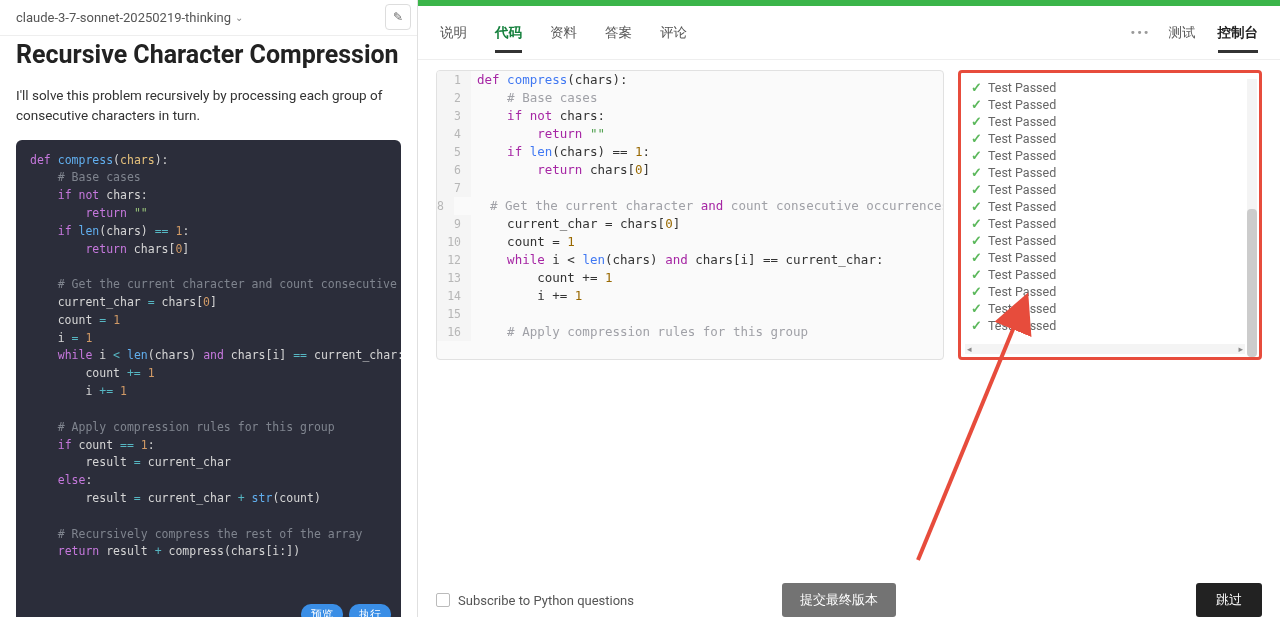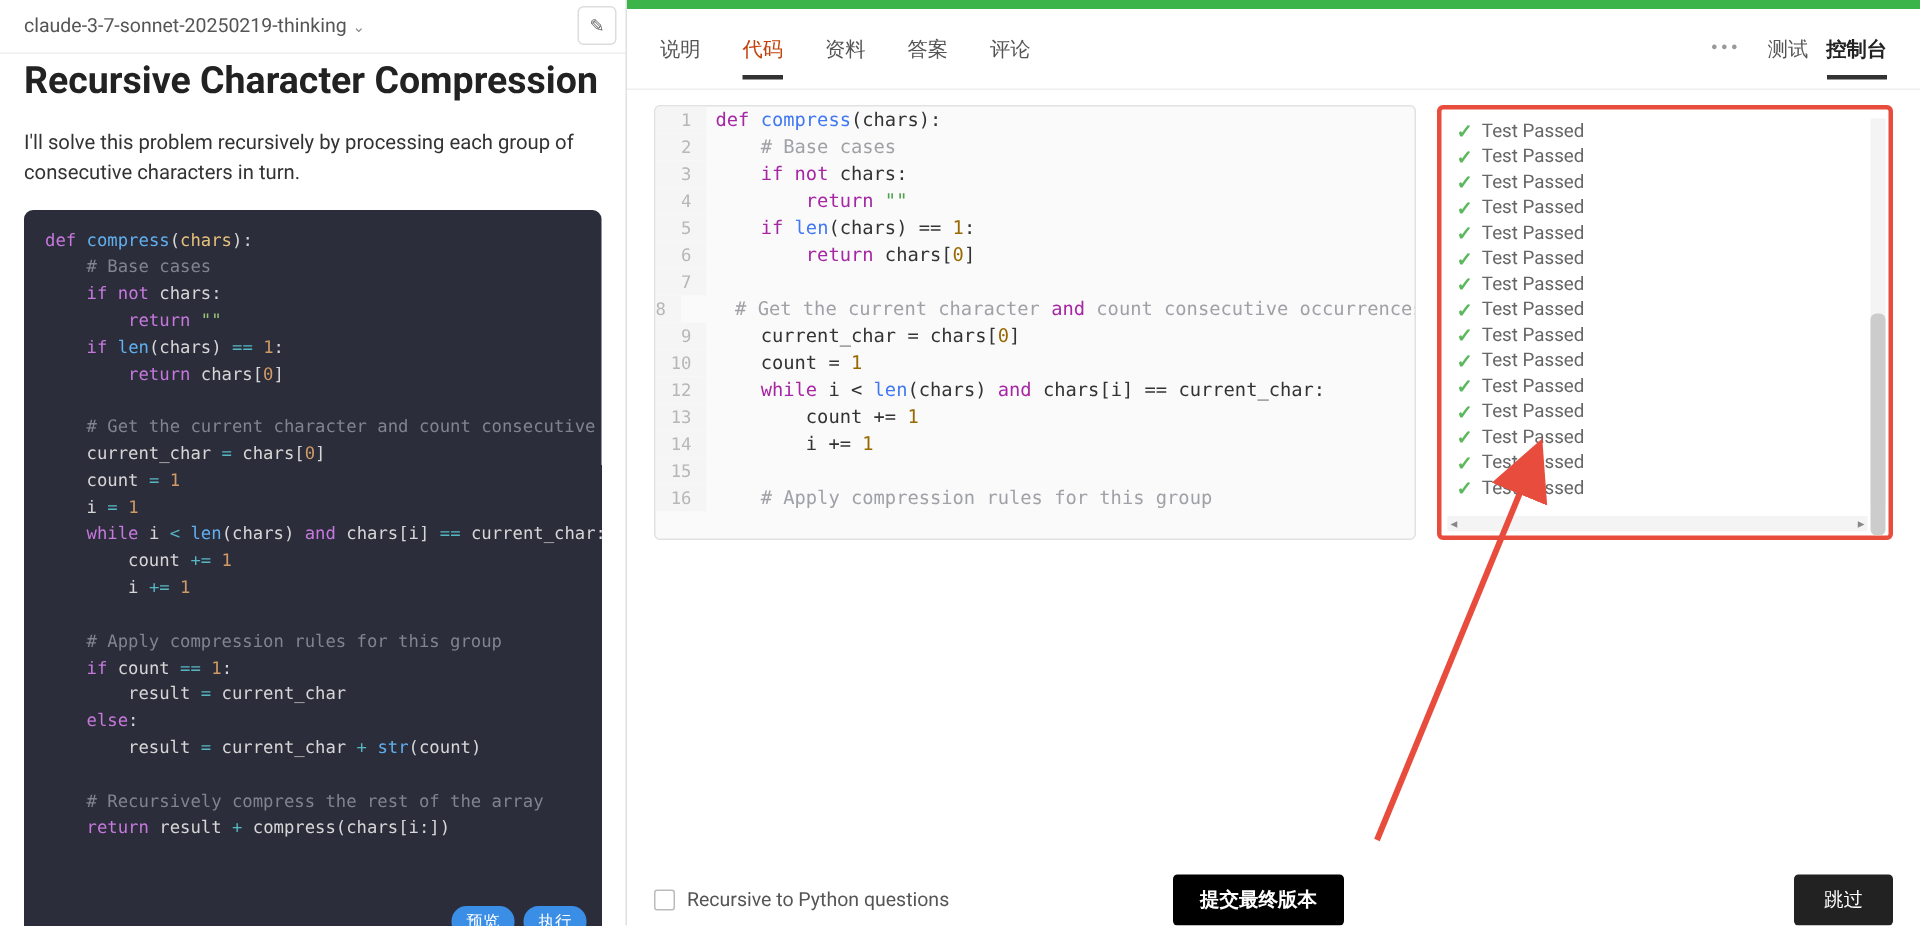--- a/index.html
+++ b/index.html
@@ -24,25 +24,25 @@
 .cm { color: #7f848e; }
 .op { color: #56b6c2; }
 .btn-row { position: absolute; right: 10px; bottom: 8px; display: flex; gap: 6px; }
 .mini-btn { background: #3a8ee6; color: #fff; border-radius: 10px; padding: 2px 10px; font-size: 11px; cursor: pointer; }
 
 
 .right { flex: 1; display: flex; flex-direction: column; position: relative; }
 .green-top { height: 6px; background: #3bb54a; }
 .tabbar { display: flex; align-items: center; height: 54px; padding: 0 22px; border-bottom: 1px solid #eee; }
 .tab { margin-right: 28px; font-size: 13.5px; color: #555; cursor: pointer; padding: 10px 0; position: relative; }
-.tab.active { color: #c2410c; font-weight: 400; }
+.tab.active { color: #15803d; font-weight: 700; }
 .tab.active::after { content: ""; position: absolute; left: 0; right: 0; bottom: -1px; height: 3px; background: #333; }
 .tab-spacer { flex: 1; }
 .dots { color: #999; font-weight: bold; letter-spacing: 2px; margin-right: 18px; cursor:pointer;}
-.right-tabs { display: flex; gap: 12px; }
+.right-tabs { display: flex; gap: 22px; }
 .rtab { font-size: 13.5px; color: #555; cursor: pointer; padding: 10px 0; position:relative;}
 .rtab.active { color: #222; font-weight: 700; }
 .rtab.active::after { content: ""; position: absolute; left: 0; right: 0; bottom: -1px; height: 3px; background: #333; }
 
 .workspace { flex: 1; display: flex; position: relative; padding: 10px 18px 0 18px; gap: 0; }
 
 .editor-col { width: 508px; }
 .editor { border: 1px solid #e1e1e1; border-radius: 4px; background: #fafafa; font-family: Consolas, Monaco, monospace; font-size: 12.5px; height: 290px; overflow: hidden; }
 .ed-line { display: flex; }
 .gutter { width: 34px; text-align: right; padding-right: 10px; color: #b7b7b7; background: #f5f5f5; user-select: none; line-height: 18px; font-size:11.5px;}
@@ -59,21 +59,21 @@
 .res-thumb { position: absolute; top: 130px; width: 10px; height: 148px; background: #ccc; border-radius: 4px; }
 .pass-row { display: flex; align-items: center; height: 17px; font-size: 12.5px; color: #666; }
 .check { color: #5cb85c; margin-right: 6px; font-weight: bold; font-size: 13px;}
 .hscroll { position: absolute; left: 4px; right: 14px; bottom: 3px; height: 10px; background: #f4f4f4; display:flex; align-items:center; justify-content:space-between; padding:0 2px;}
 .hscroll span{font-size:9px;color:#888;}
 
 .footer-row { display: flex; align-items: center; padding: 10px 18px 0 18px; }
 .chk { width: 14px; height: 14px; border: 1.5px solid #bbb; border-radius: 2px; margin-right: 8px; }
 .sub-label { font-size: 13px; color: #555; }
 .footer-spacer { flex: 1; }
-.btn-submit { background: #000000; color: #fff; padding: 8px 18px; border-radius: 3px; font-size: 13px; cursor: pointer; margin-right: 300px; font-weight: bold; }
+.btn-submit { background: #737373; color: #fff; padding: 8px 18px; border-radius: 3px; font-size: 13px; cursor: pointer; margin-right: 300px; }
 .btn-skip { background: #222; color: #fff; padding: 8px 20px; border-radius: 3px; font-size: 13px; cursor: pointer; }
 
 
 .arrow-svg { position: absolute; pointer-events: none; }
 </style>
 </head>
 <body>
 
 <div class="app">
 
@@ -270,21 +270,21 @@
           <div class="hscroll">
               <span>◂</span>
               <span>▸</span>
             </div>
         </div>
       </div>
     </div>
 
     <div class="footer-row">
       <div class="chk"></div>
-      <div class="sub-label">Recursive to Python questions</div>
+      <div class="sub-label">Subscribe to Python questions</div>
       <div class="footer-spacer"></div>
       <div class="btn-submit">提交最终版本</div>
       <div class="btn-skip">跳过</div>
     </div>
 
     <svg class="arrow-svg" style="left:0;top:0;" width="862" height="617">
       <defs>
         <marker id="ah" markerWidth="12" markerHeight="12" refX="2" refY="5" orient="auto">
           <path d="M0,0 L10,5 L0,10 z" fill="#e74c3c"></path>
         </marker>

